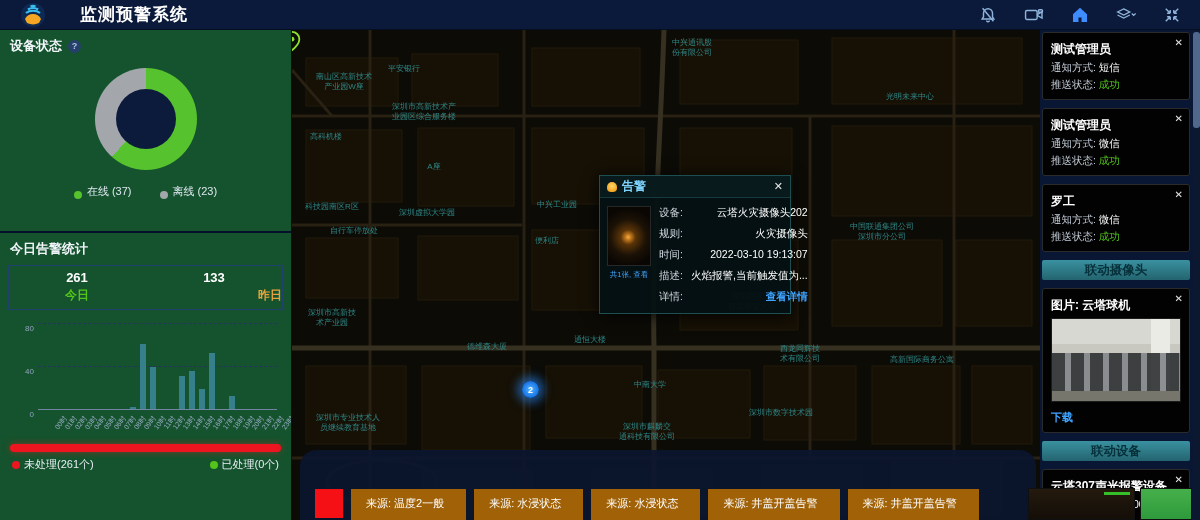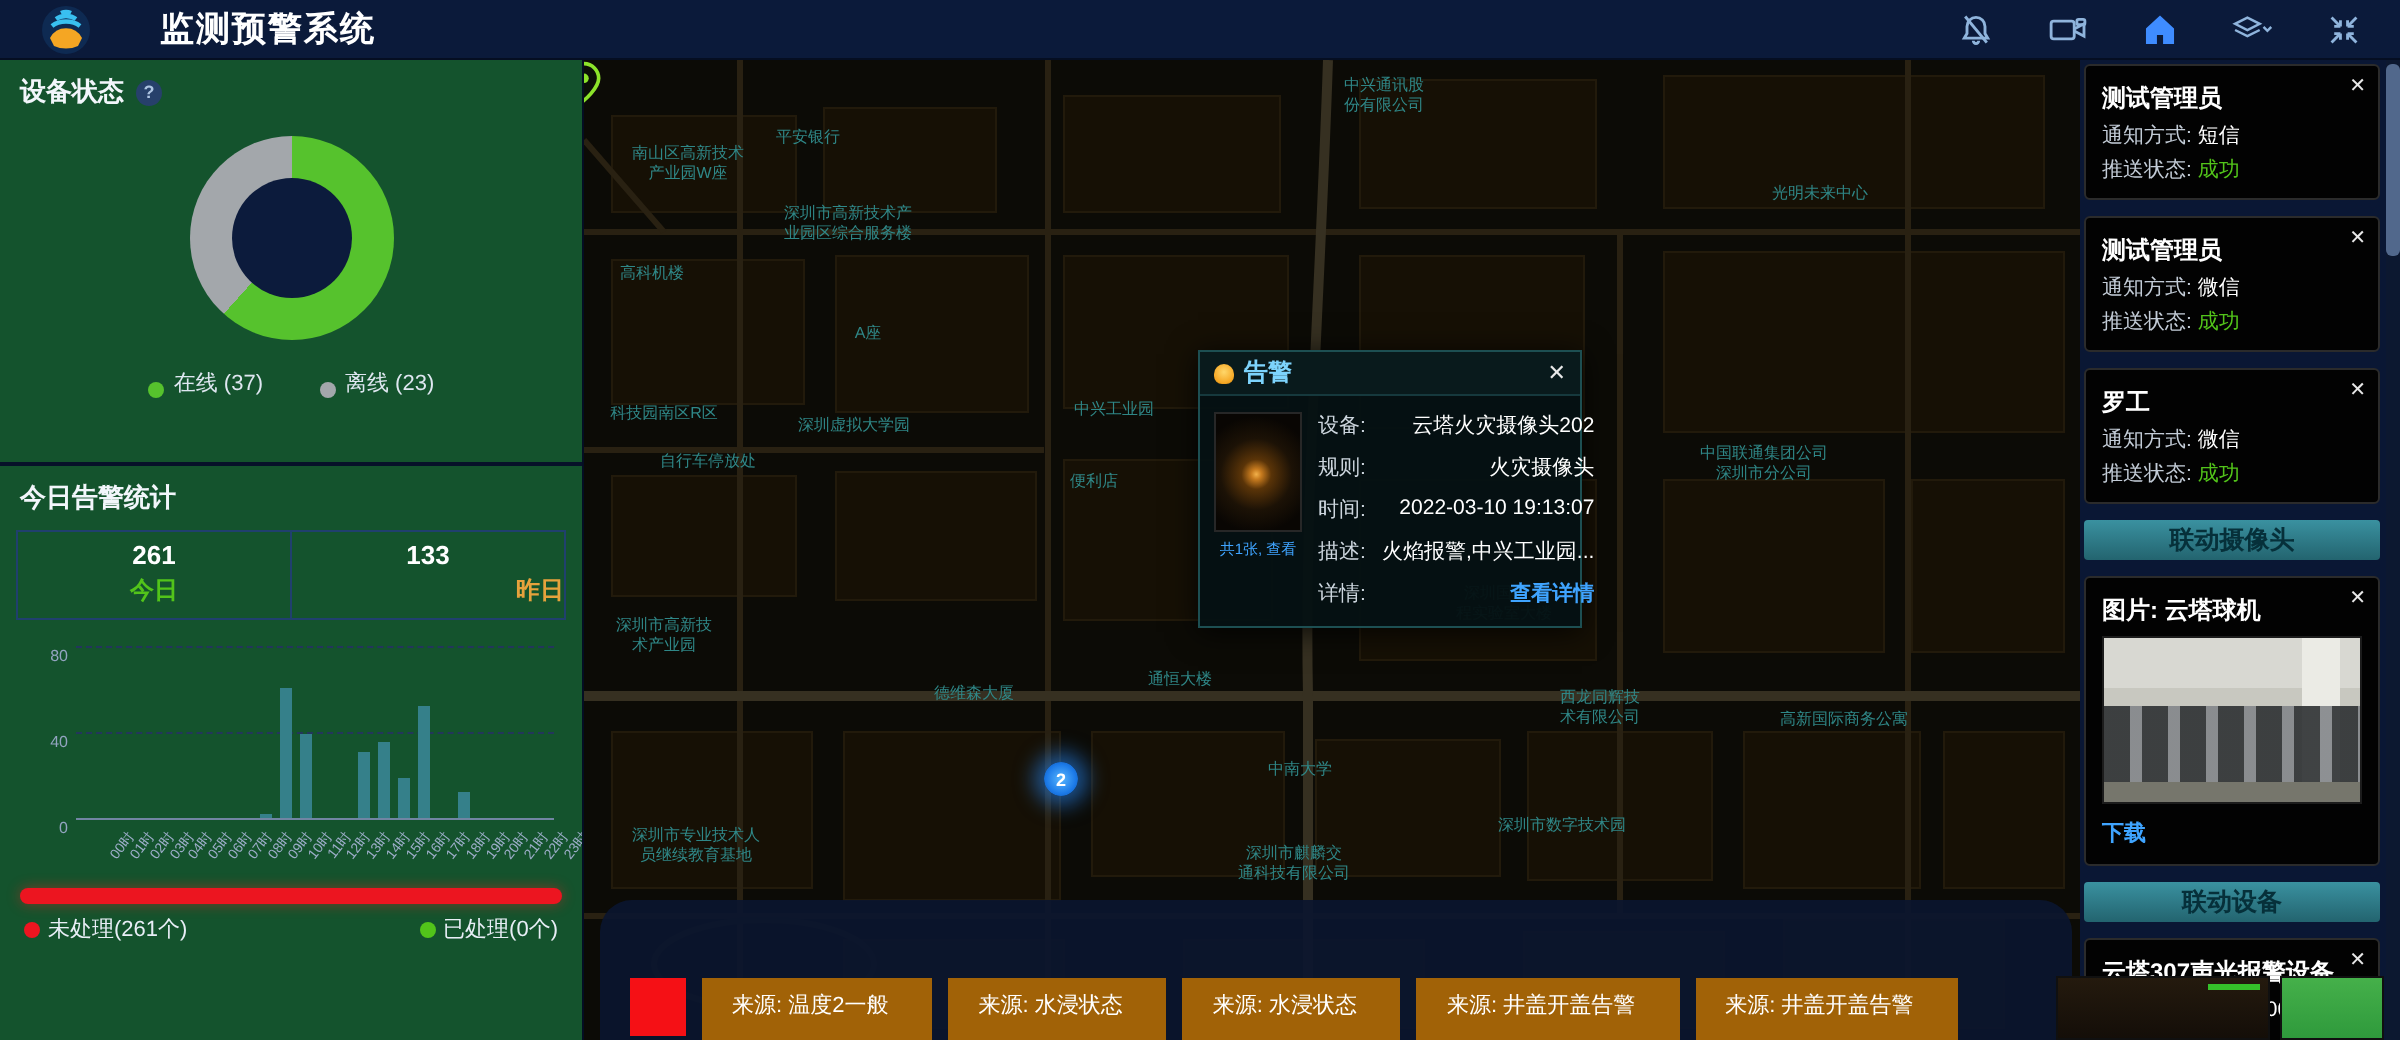--- a/index.html
+++ b/index.html
@@ -376,21 +376,21 @@
         <div class="prow">
           <span class="plabel">规则:</span>
           <span class="pval">火灾摄像头</span>
         </div>
         <div class="prow">
           <span class="plabel">时间:</span>
           <span class="pval">2022-03-10 19:13:07</span>
         </div>
         <div class="prow">
           <span class="plabel">描述:</span>
-          <span class="pval">火焰报警,中兴工业园...</span>
+          <span class="pval">火焰报警,当前触发值为...</span>
         </div>
         <div class="prow">
           <span class="plabel">详情:</span>
           <span class="pval link">查看详情</span>
         </div>
       </div>
   </div>
 </div>
 
 <aside class="right-panel">

